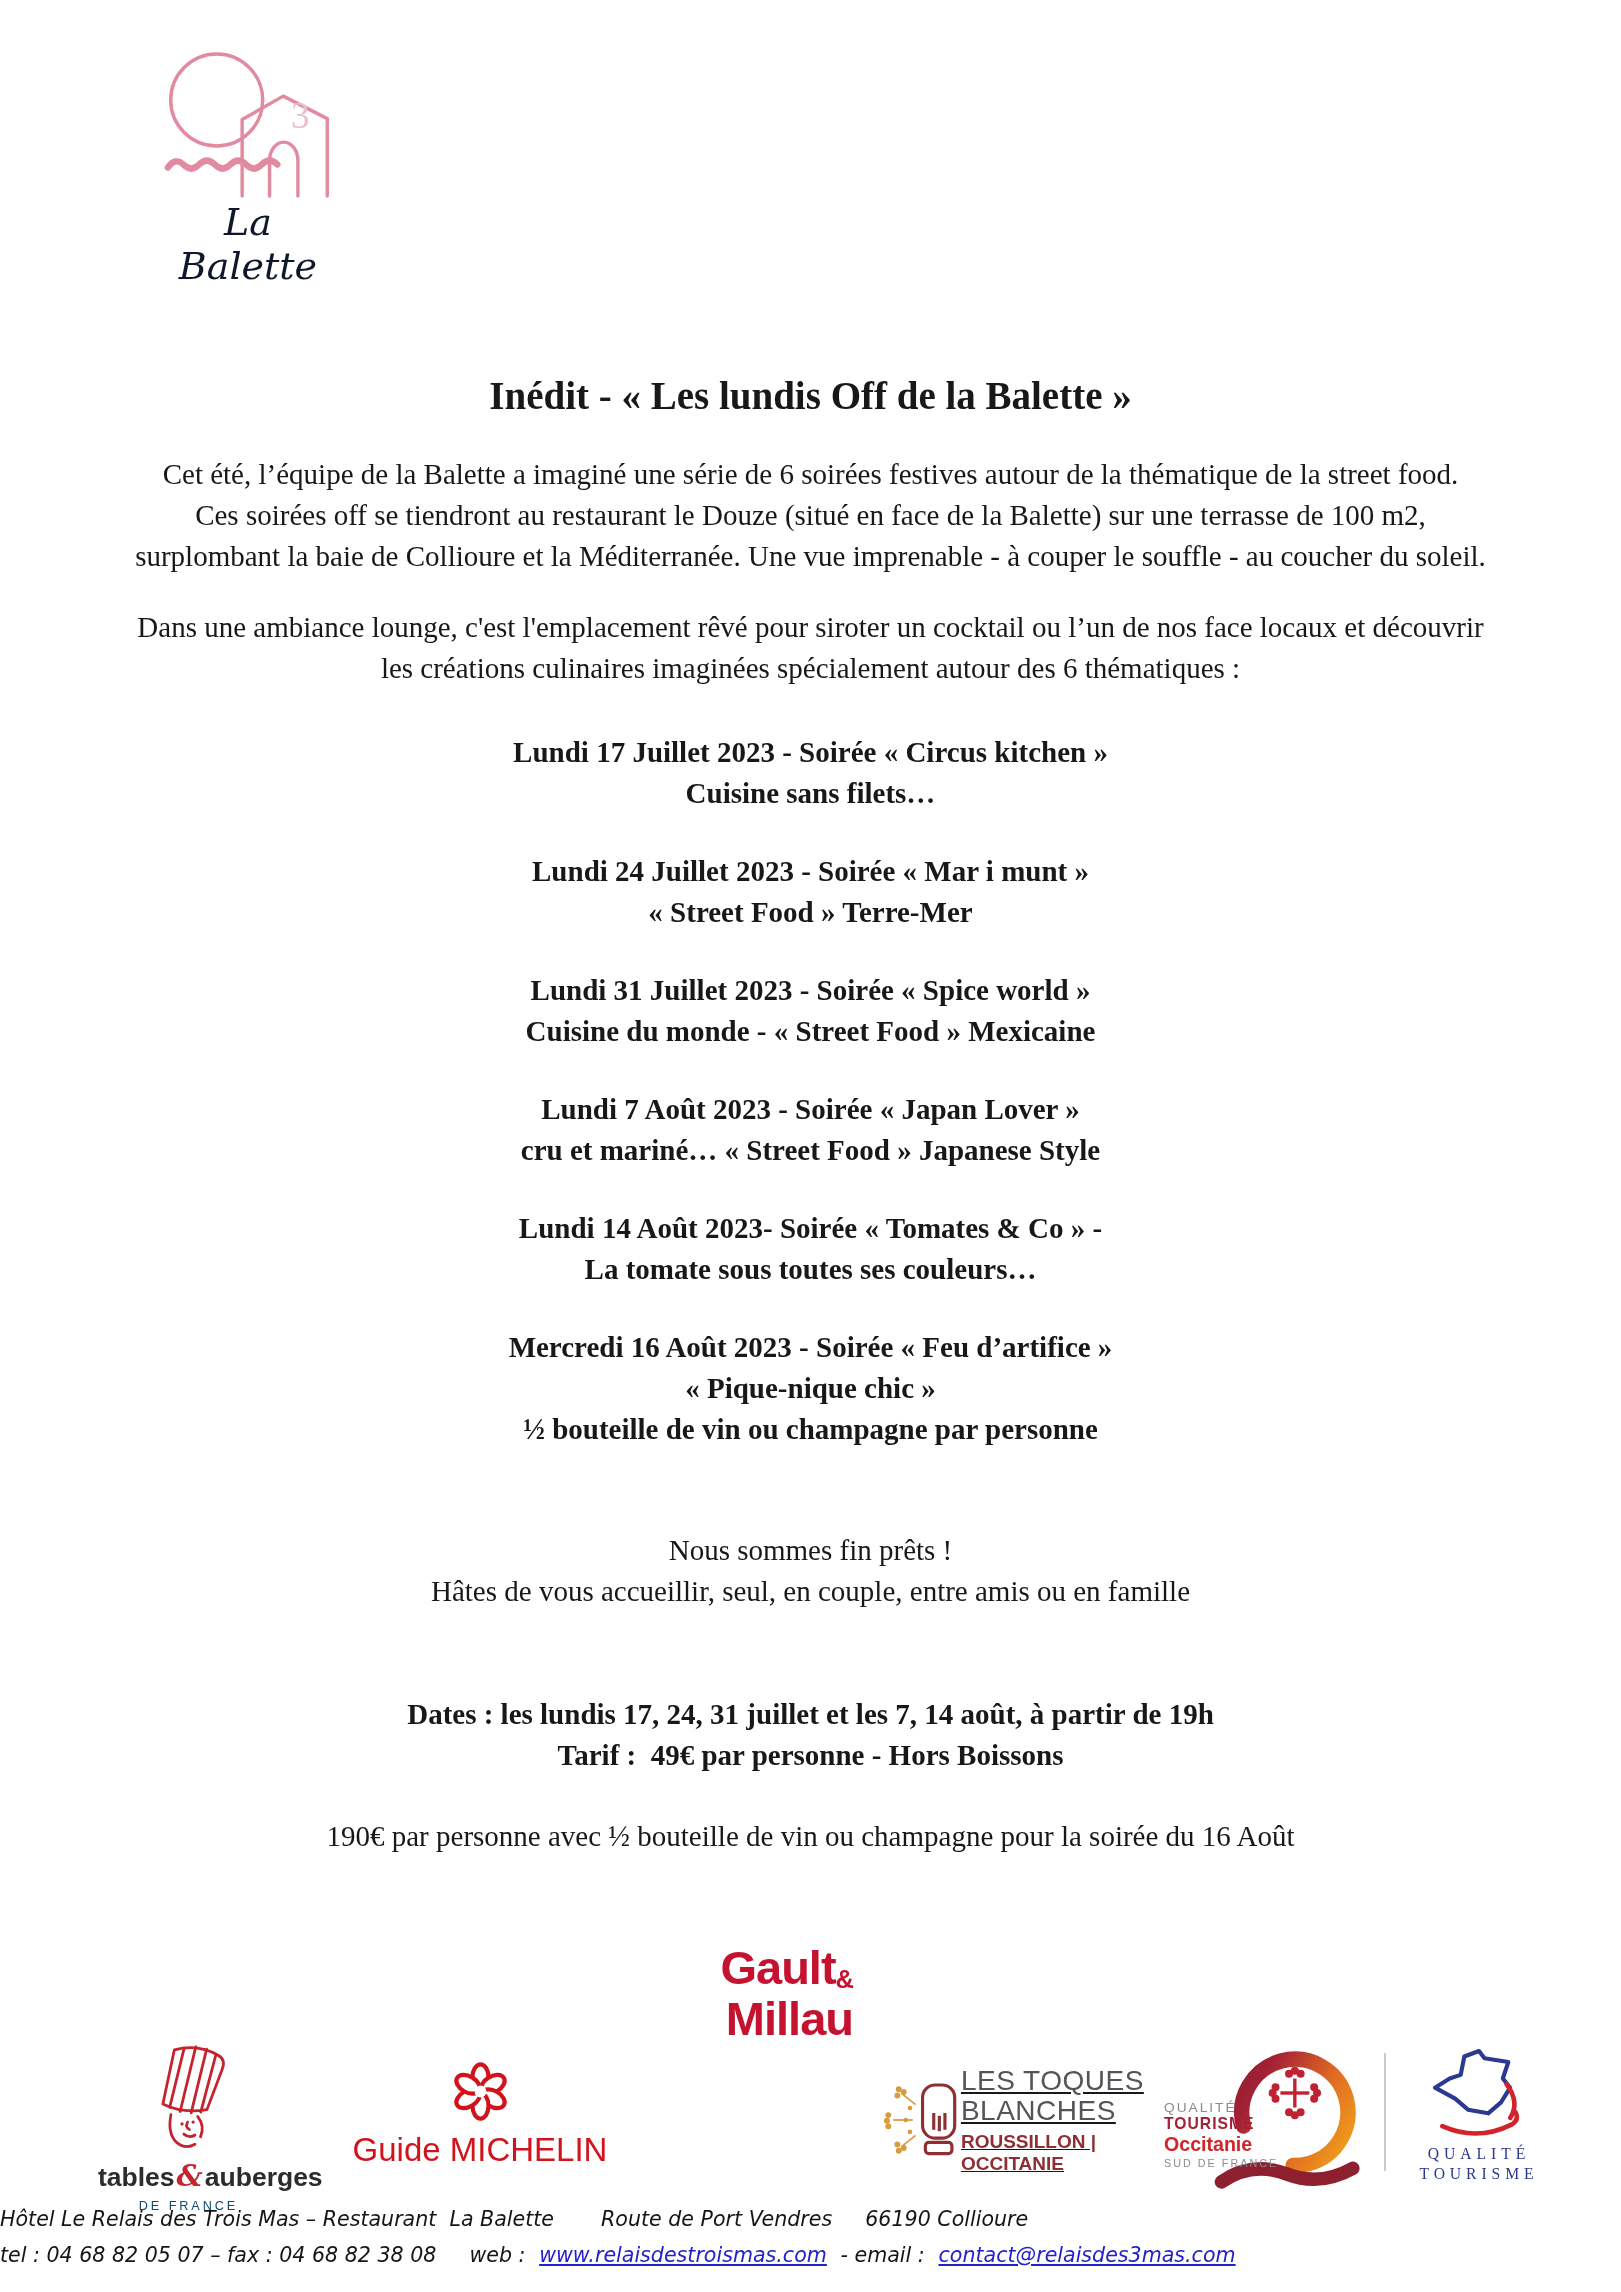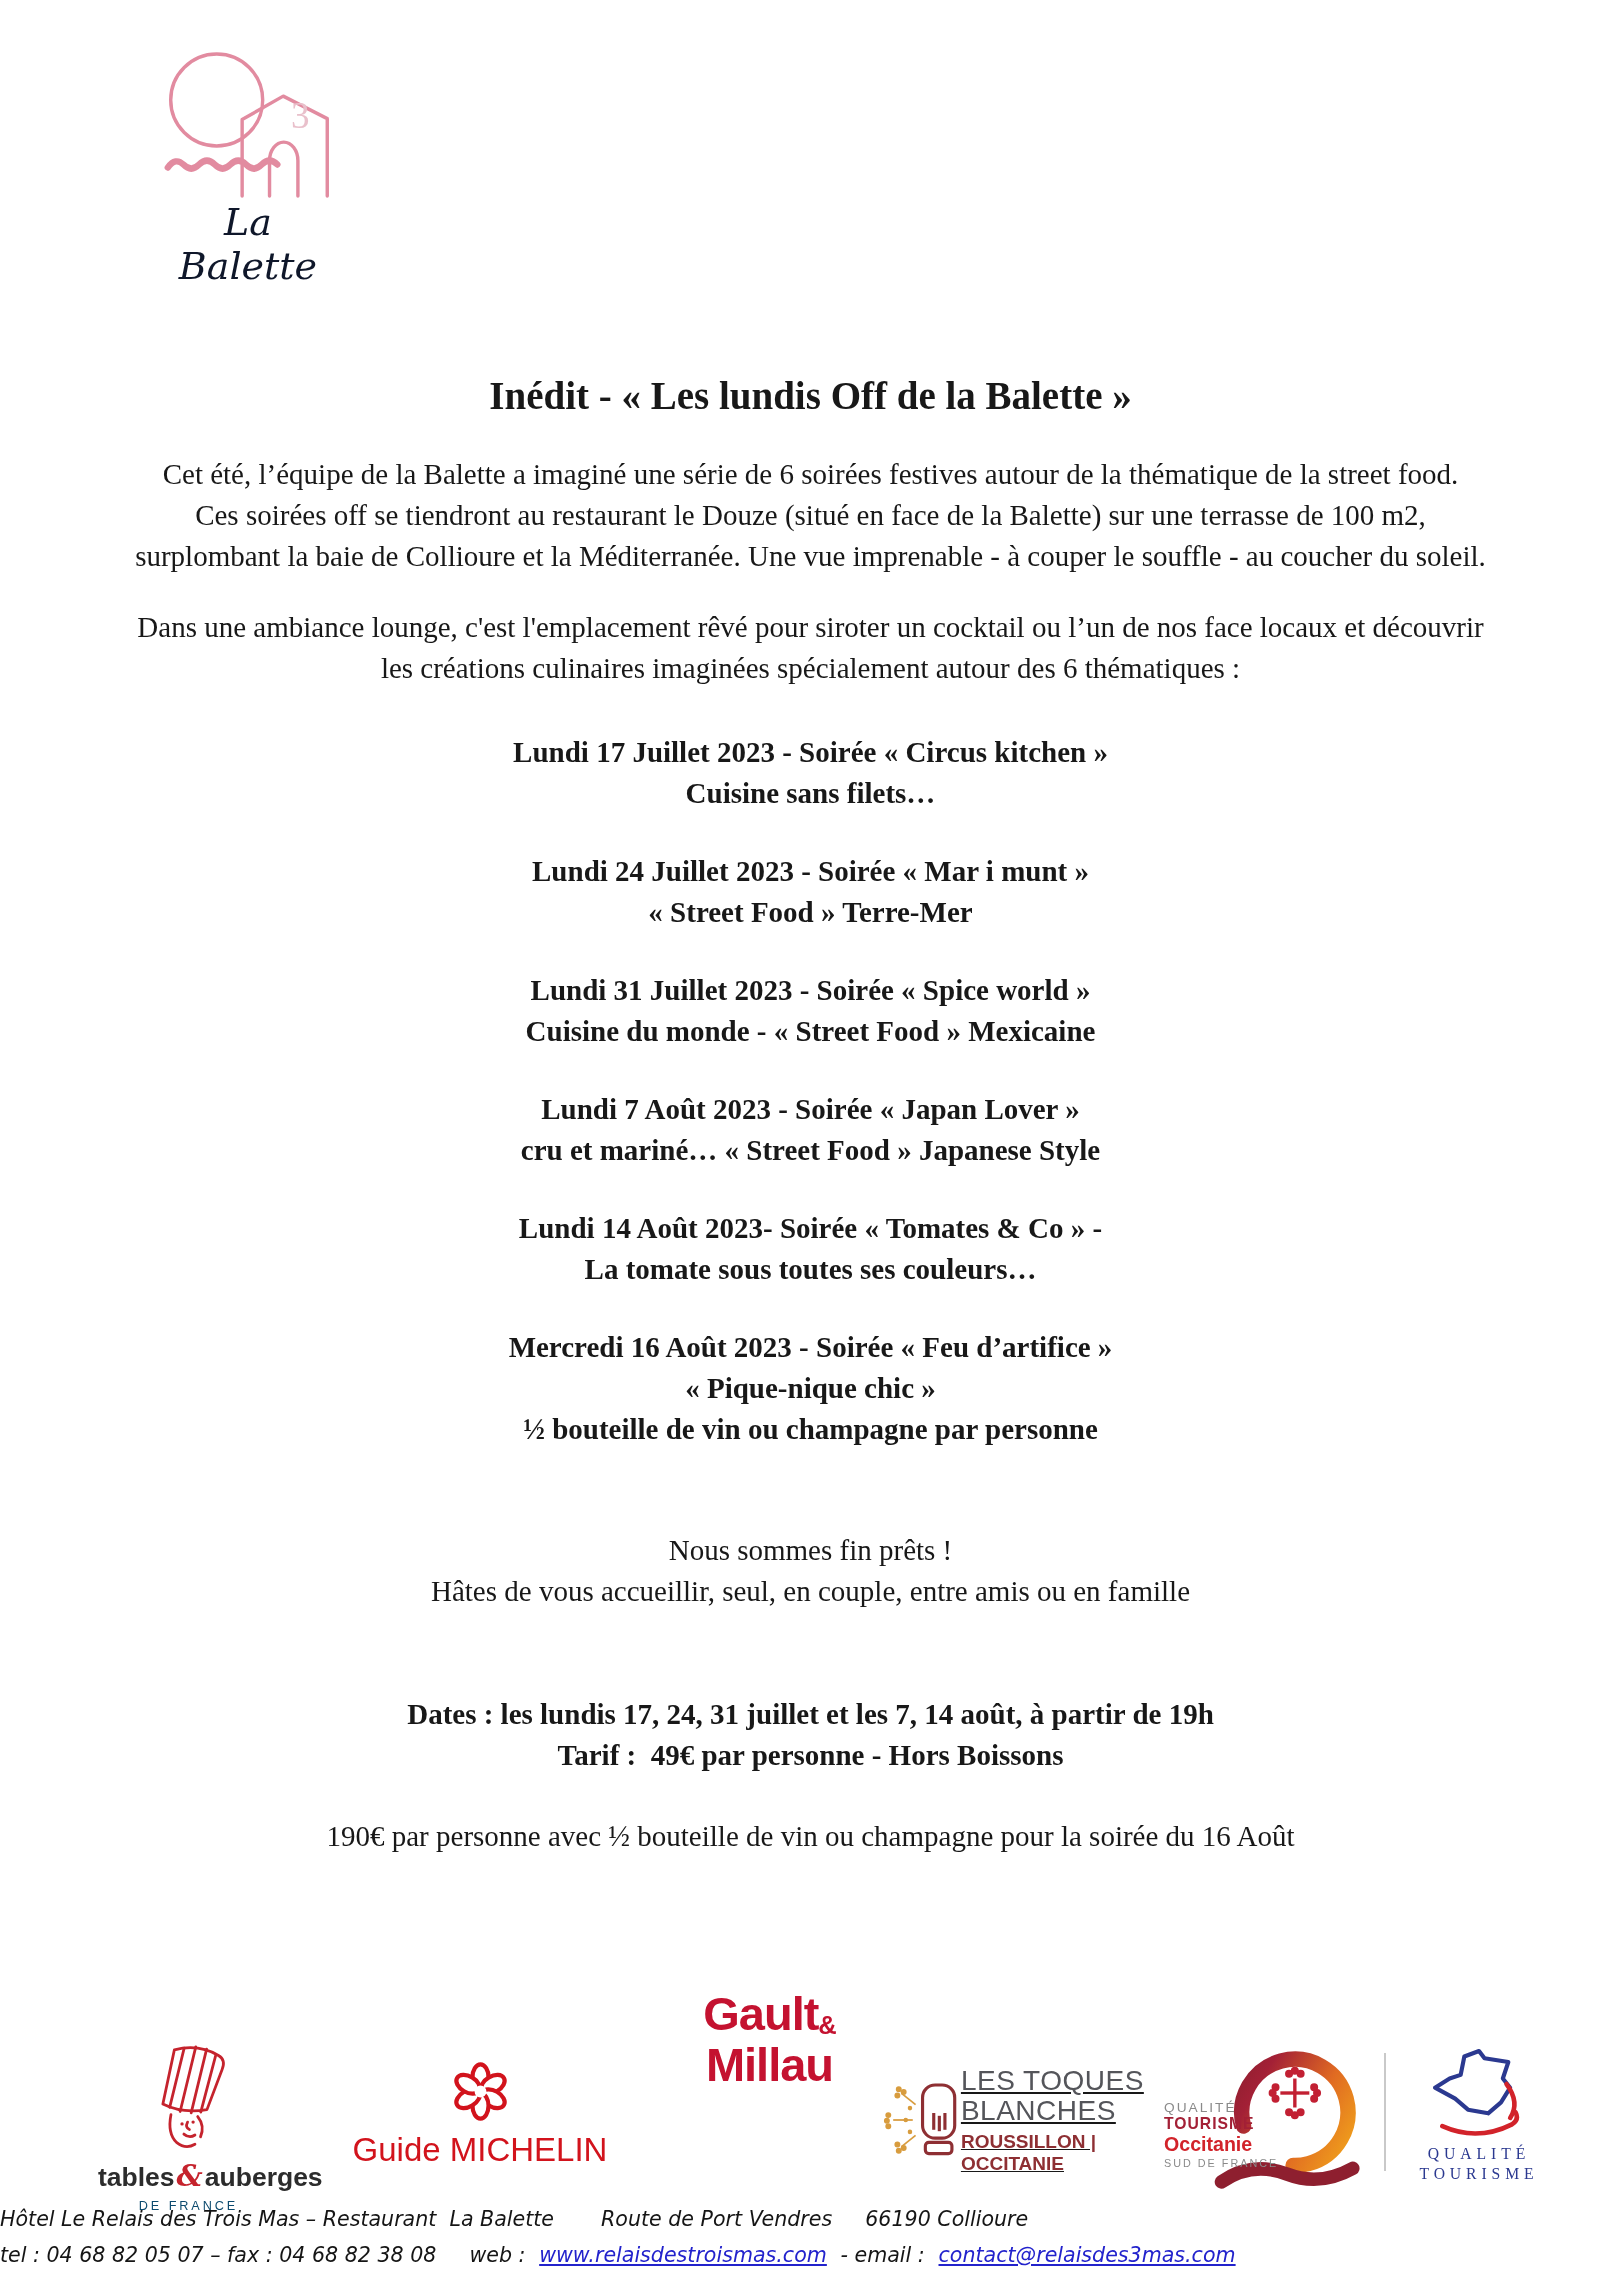--- a/index.html
+++ b/index.html
@@ -151,21 +151,21 @@
           <ellipse cx="0" cy="-17" rx="9.5" ry="15" transform="rotate(120)"></ellipse>
           <ellipse cx="0" cy="-17" rx="9.5" ry="15" transform="rotate(180)"></ellipse>
           <ellipse cx="0" cy="-17" rx="9.5" ry="15" transform="rotate(240)"></ellipse>
           <ellipse cx="0" cy="-17" rx="9.5" ry="15" transform="rotate(300)"></ellipse>
         </g>
         <circle r="7" fill="#ffffff"></circle>
       </svg>
       <div class="mi-label">Guide MICHELIN</div>
     </div>
 
-    <div class="plogo gm" style="left:686px;top:1994px;width:167px;">
+    <div class="plogo gm" style="left:686px;top:1948px;width:167px;text-align:right;">
       <div><span class="gm-w">Gault</span><span class="gm-amp">&amp;</span></div>
       <div class="gm-w">Millau</div>
     </div>
 
     <div class="plogo tq" style="left:882px;top:2066px;width:270px;">
       <svg width="98" height="98" viewBox="0 0 110 108" fill="none">
         <g stroke="var(--toque-gold)" stroke-width="2.5" fill="var(--toque-gold)">
           <line x1="48" y1="32" x2="28" y2="16"></line>
             <line x1="44" y1="54" x2="16" y2="54"></line>
             <line x1="48" y1="76" x2="28" y2="92"></line>

